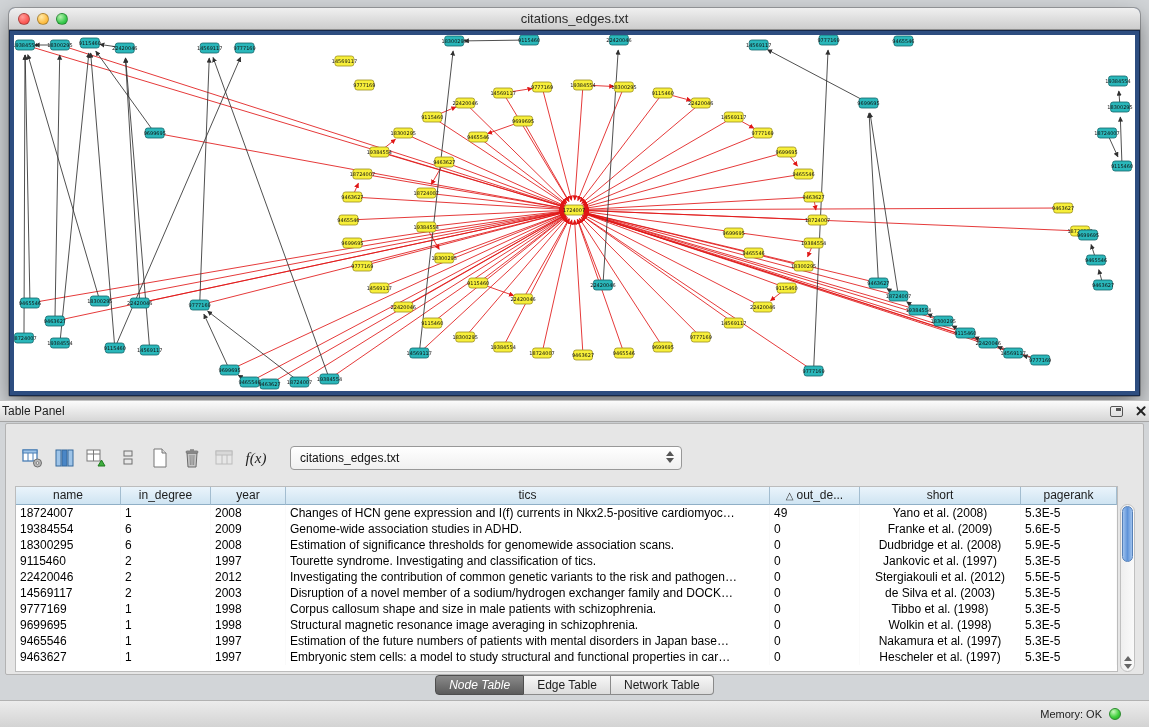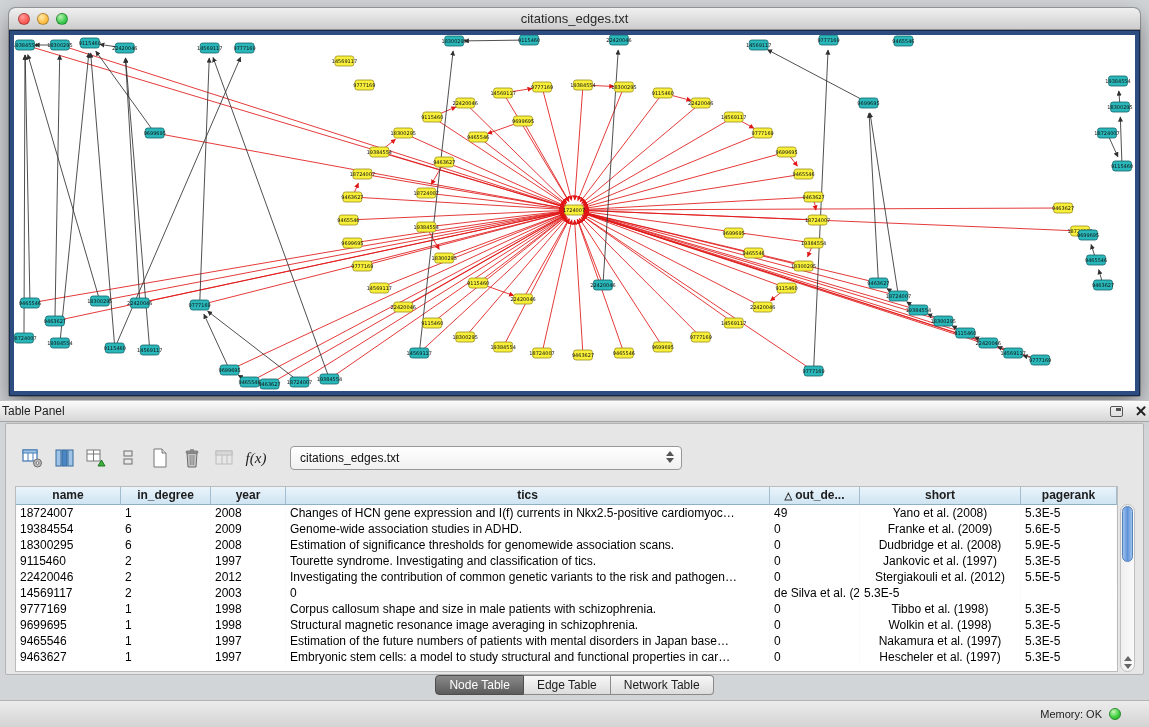--- a/index.html
+++ b/index.html
@@ -101,21 +101,21 @@
     background: #fff; border: 1px solid #bcbcbc;
     --cols: 105px 90px 75px 484px 90px 161px 96px;
     overflow: hidden;
   }
   .thead { display: grid; grid-template-columns: var(--cols); }
   .th {
     background: linear-gradient(#eaf4fb, #cfe4f2);
     border-right: 1px solid #a3bdd0; border-bottom: 1px solid #8fafc6;
     height: 18px; line-height: 17px;
     font-size: 12px; color: #1c1c1c; text-align: center;
-    white-space: nowrap; overflow: hidden; font-weight: bold;
+    white-space: nowrap; overflow: hidden;
   }
   .th .sort { font-size: 10px; margin-right: 3px; color: #333; }
   .trow { display: grid; grid-template-columns: var(--cols); background: #fff; }
   .tcell {
     height: 16px; line-height: 16px; font-size: 12px; color: #000;
     padding: 0 4px; white-space: nowrap; overflow: hidden;
     border-right: 1px solid rgba(0,0,0,0.02);
   }
   .c-short { text-align: center; }
 
@@ -136,21 +136,21 @@
   .scroll-arrows .a-down { width:0;height:0;border-left:4px solid transparent;border-right:4px solid transparent;border-top:5px solid #666; }
 
   
   .tabs { position: absolute; top: 675px; left: 0; width: 100%; display: flex; justify-content: center; }
   .tab {
     height: 20px; line-height: 19px; padding: 0 13px;
     font-size: 12px; color: #1d1d1d;
     background: linear-gradient(#f7f7f7, #dcdcdc);
     border: 1px solid #8a8a8a; border-left: none;
   }
-  .tab:first-child { border-left: 1px solid #8a8a8a; border-radius: 4px 0 0 4px; }
+  .tab:first-child { border-left: 1px solid #8a8a8a; border-radius: 4px 0 0 4px; font-style: italic; }
   .tab:last-child  { border-radius: 0 4px 4px 0; }
   .tab.active {
     background: linear-gradient(#8a8a8a, #5b5b5b);
     color: #fff; border-color: #4e4e4e;
   }
 
   
   .status-bar {
     position: absolute; bottom: 0; left: 0; width: 100%; height: 27px;
     background: linear-gradient(#ececec, #d3d3d3);
@@ -830,20 +830,21 @@
           <div class="tcell c-year">2012</div>
           <div class="tcell c-title">Investigating the contribution of common genetic variants to the risk and pathogen…</div>
           <div class="tcell c-out">0</div>
           <div class="tcell c-short">Stergiakouli et al. (2012)</div>
           <div class="tcell c-pr">5.5E-5</div>
         </div>
         <div class="trow">
           <div class="tcell c-name">14569117</div>
           <div class="tcell c-indeg">2</div>
           <div class="tcell c-year">2003</div>
+          <div class="tcell c-title">Disruption of a novel member of a sodium/hydrogen exchanger family and DOCK…</div>
           <div class="tcell c-out">0</div>
           <div class="tcell c-short">de Silva et al. (2003)</div>
           <div class="tcell c-pr">5.3E-5</div>
         </div>
         <div class="trow">
           <div class="tcell c-name">9777169</div>
           <div class="tcell c-indeg">1</div>
           <div class="tcell c-year">1998</div>
           <div class="tcell c-title">Corpus callosum shape and size in male patients with schizophrenia.</div>
           <div class="tcell c-out">0</div>

